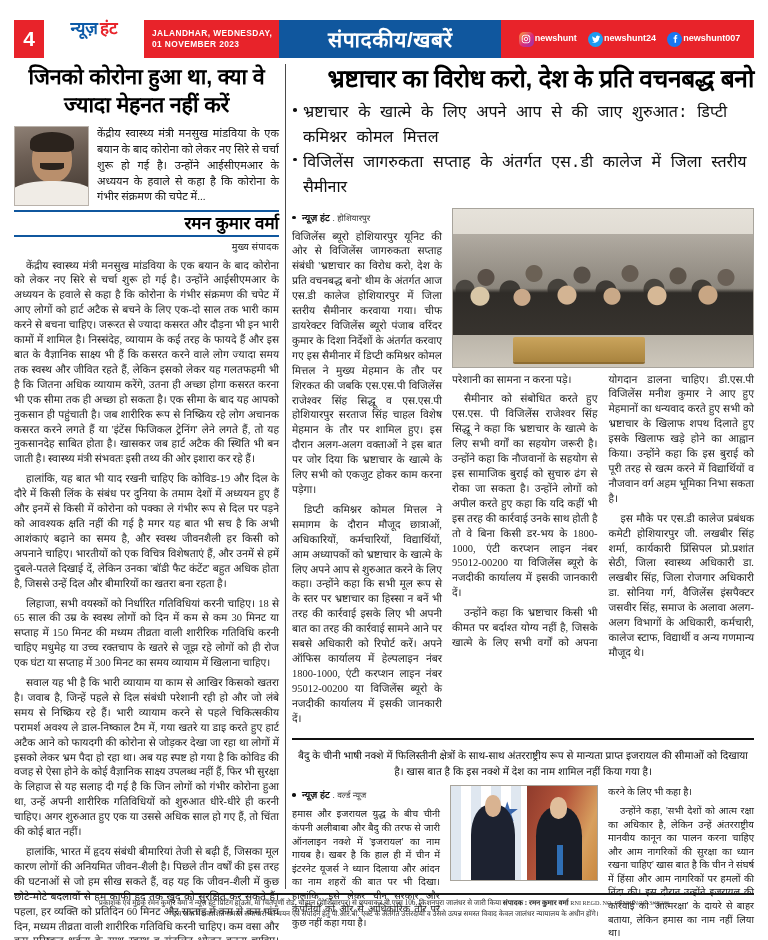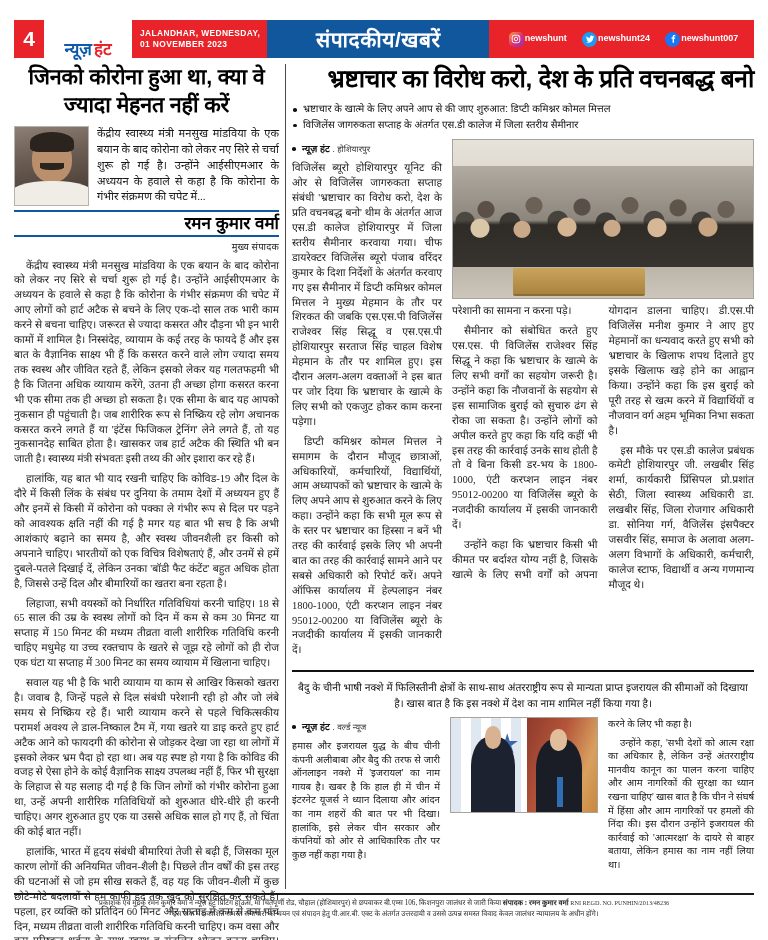--- a/index.html
+++ b/index.html
@@ -41,24 +41,24 @@
     color: #fff;
     font-family: "Liberation Sans", sans-serif;
     font-weight: bold;
     font-size: 21px;
     display: flex;
     align-items: center;
     justify-content: center;
     letter-spacing: 0;
   }
   .mh-logo {
-    width: 88px;
+    width: 100px;
     background: #ffffff;
     display: flex;
-    align-items: flex-end;
+    align-items: flex-start;
     justify-content: center;
     padding: 0 3px;
     box-sizing: border-box;
   }
   .mh-logo-inner {
     display: flex;
     align-items: baseline;
     gap: 2px;
     font-family: "Liberation Sans", sans-serif;
     font-weight: bold;
@@ -187,22 +187,22 @@
     margin: 0 0 6px 0;
   }
 
   
   .bullets {
     list-style: none;
     margin: 0 0 7px 0;
     padding: 0;
   }
   .bullets li {
-    font-family: Liberation Sans, sans-serif;
-    font-size: 10px;
+    font-family: Liberation Mono, monospace;
+    font-size: 16px;
     line-height: 1.55;
     color: #111;
     padding-left: 11px;
     position: relative;
   }
   .bullets li::before {
     content: "";
     position: absolute;
     left: 1px;
     top: 7px;

